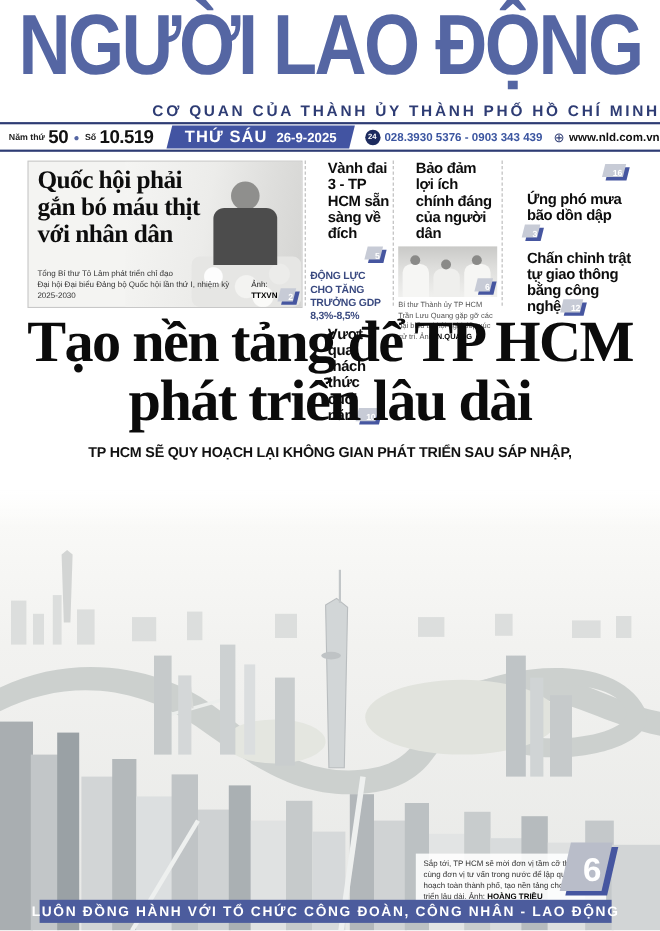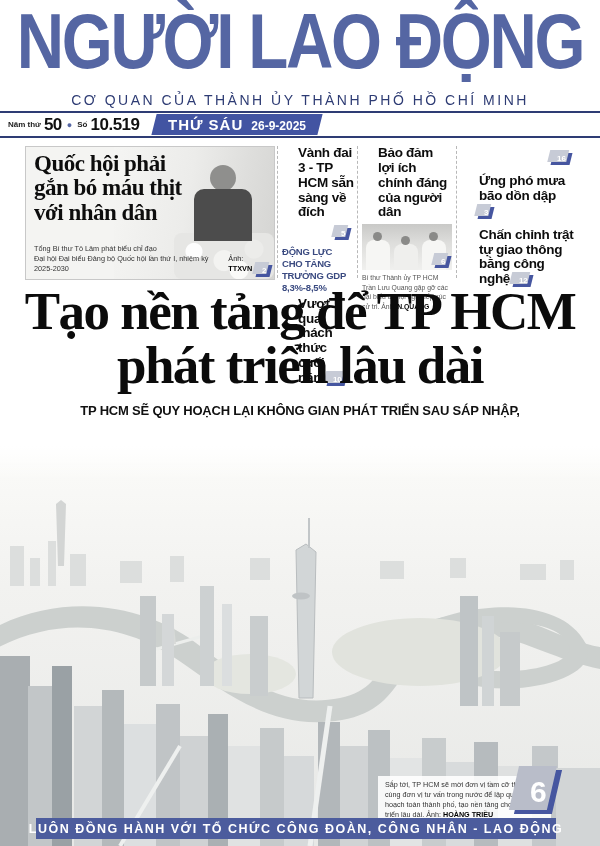--- a/index.html
+++ b/index.html
@@ -4,21 +4,21 @@
 <style>
   html,body{margin:0;padding:0;}
   body{width:600px;height:846px;background:#fff;overflow:hidden;
        font-family:"Liberation Sans",sans-serif;color:#111;position:relative;}
   .abs{position:absolute;}
 
   
   .logo{top:2px;left:0;width:600px;text-align:center;
         font-weight:bold;font-size:58px;color:#5566a3;letter-spacing:-2px;
         transform:scale(1.13,1.34);transform-origin:50% 18px;white-space:nowrap;}
-  .tagline{top:92px;left:0;width:600px;text-align:center;font-weight:normal;
+  .tagline{top:92px;left:0;width:600px;text-align:right;font-weight:bold;
            font-size:14px;letter-spacing:2.5px;color:#2e3c74;white-space:nowrap;}
   .rule{left:0;width:600px;background:#2e3c74;}
   .rule.r1{top:111px;height:2px;}
   .rule.r2{top:136px;height:2px;}
 
   .infobar{top:113px;left:0;width:600px;height:23px;display:flex;align-items:center;}
   .yearissue{display:flex;align-items:center;margin-left:8px;white-space:nowrap;}
   .small-lab{font-size:8px;font-weight:bold;color:#222;margin-right:3px;}
   .big-num{font-size:17px;font-weight:bold;color:#111;letter-spacing:-0.5px;}
   .dot{color:#5566a3;font-size:9px;margin:0 5px;}
@@ -122,34 +122,41 @@
       <span class="dot">●</span>
       <span class="small-lab">Số</span>
       <span class="big-num">10.519</span>
     </div>
     <div class="datebox">
       <span class="inner">
         <span class="dayname">THỨ SÁU</span>
         <span class="datenum">26-9-2025</span>
       </span>
     </div>
+    <div class="contacts">
+      <span class="phone-ic">24</span>
+      <span class="ph-num">028.3930 5376 - 0903 343 439</span>
+      <span class="ic">⊕</span>
+      <span class="site">www.nld.com.vn</span>
+
+    </div>
   </div>
   <div class="abs rule r2"></div>
 
   <div class="abs strip">
 
     <div class="abs leadbox">
       <div class="abs leadphoto">
         <div class="abs lp-flowers"></div>
         <div class="abs lp-head"></div>
         <div class="abs lp-body"></div>
       </div>
       <div class="abs lead-h">Quốc hội phải gắn bó máu thịt với nhân dân</div>
       <div class="abs lead-cap">
-        <div>Tổng Bí thư Tô Lâm phát biểu chỉ đạo</div>
+        <div>Tổng Bí thư Tô Lâm phát triển chỉ đạo</div>
         <div class="cap-row">
           <span>Đại hội Đại biểu Đảng bộ Quốc hội lần thứ I, nhiệm kỳ 2025-2030</span>
           <span class="credit">
             <span>Ảnh:</span>
             <b>TTXVN</b>
           </span>
         </div>
       </div>
       <span class="pbadge lead-badge"><span class="n">2</span></span>
     </div>

